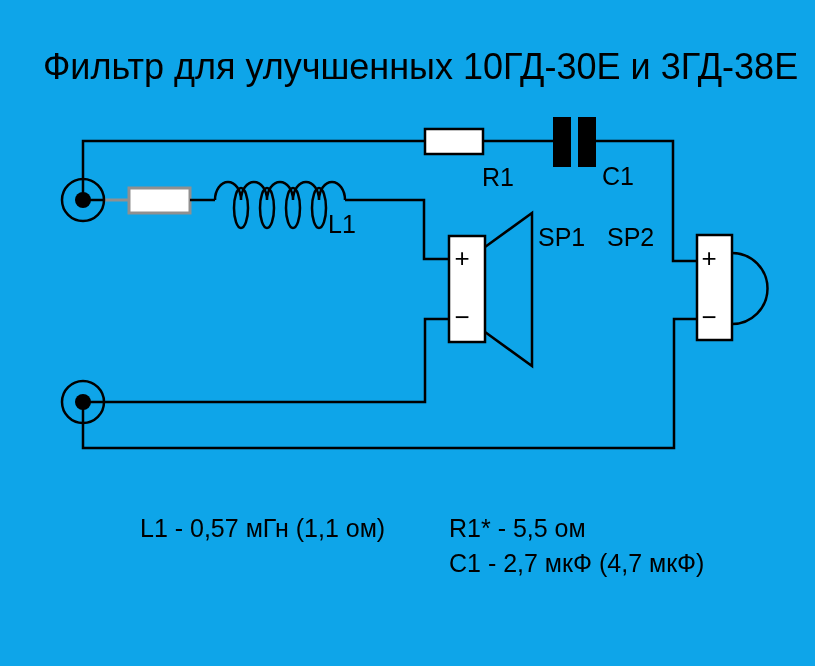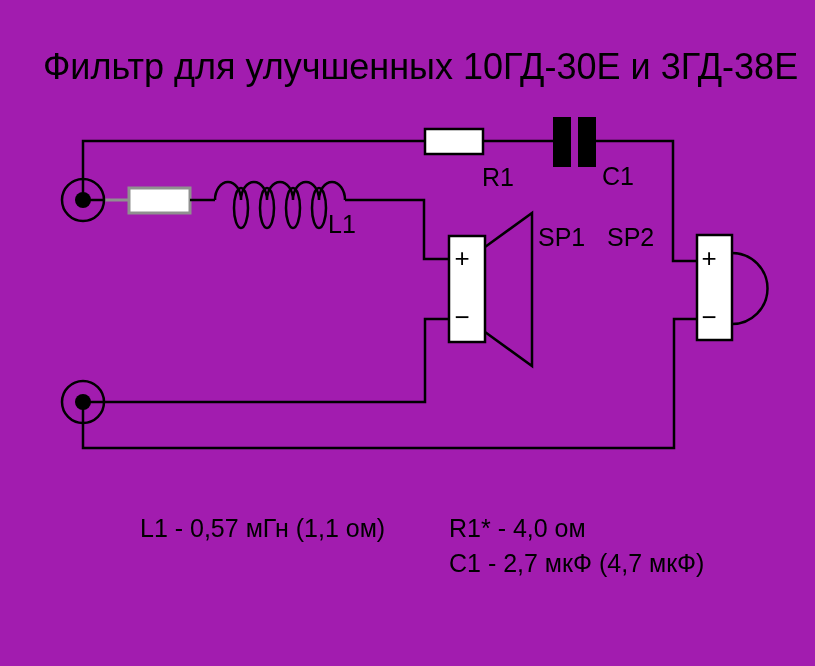--- a/index.html
+++ b/index.html
@@ -1,20 +1,20 @@
 <!DOCTYPE html>
 <html><head>
 <meta charset="utf-8">
 <style>
   html, body { margin: 0; padding: 0; background: #ffffff; }
   #page {
     position: relative;
     width: 815px;
     height: 666px;
-    background: #a21caf;
+    background: #0ea5e9;
     font-family: "Liberation Sans", sans-serif;
     color: #000000;
     overflow: hidden;
   }
   #title {
     position: absolute;
     left: 43px;
     top: 46px;
     font-size: 36px;
     white-space: nowrap;
@@ -109,17 +109,17 @@
     <g>
       <circle cx="83" cy="402" r="21"></circle>
       <circle cx="83" cy="402" r="8" fill="#000000" stroke="none"></circle>
     </g>
   </svg>
 
   <div id="legend-left" class="legend-col">
     <div>L1 - 0,57 мГн (1,1 ом)</div>
   </div>
   <div id="legend-right" class="legend-col">
-    <div>R1* - 4,0 ом</div>
+    <div>R1* - 5,5 ом</div>
     <div>C1 - 2,7 мкФ (4,7 мкФ)</div>
   </div>
 
 </div>
 
 </body></html>

